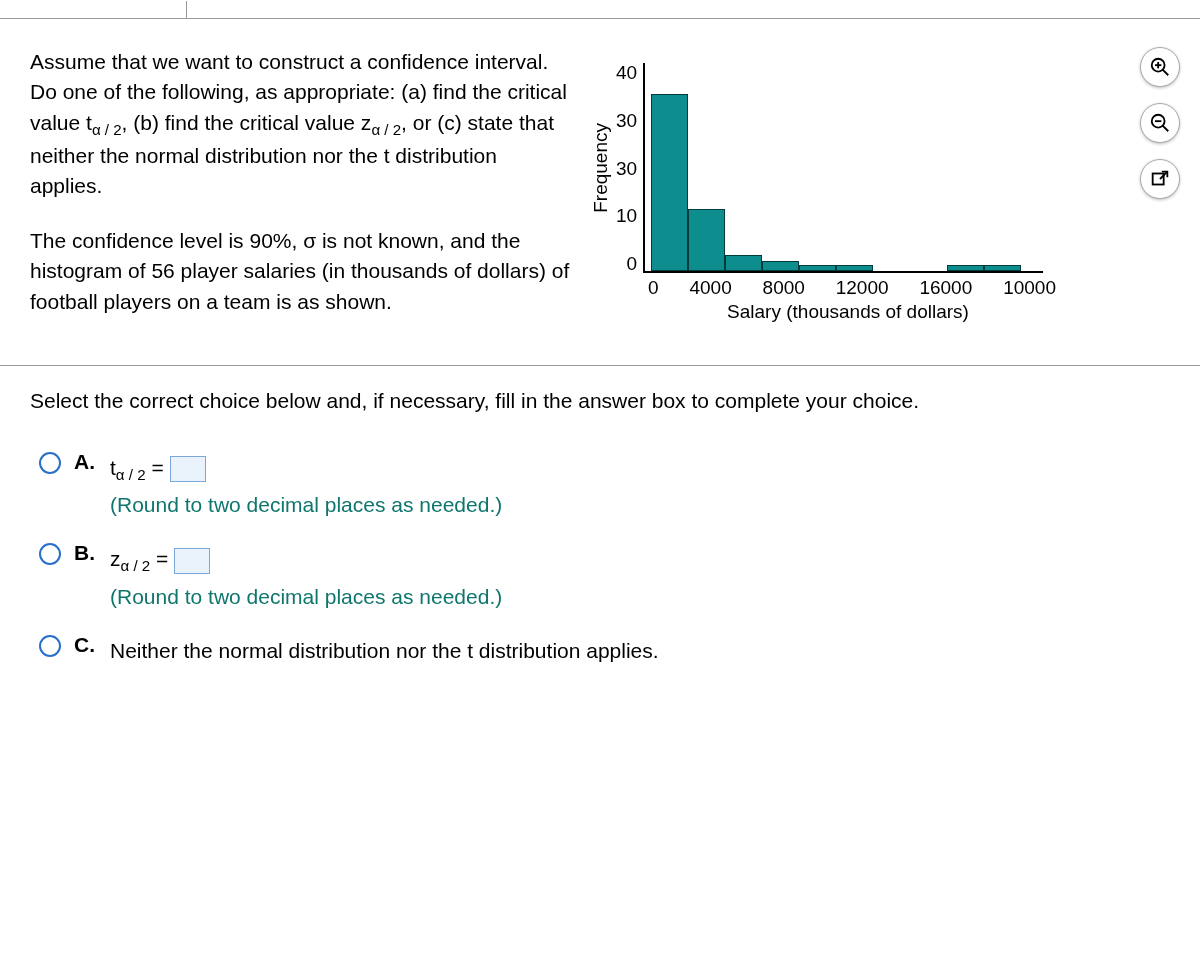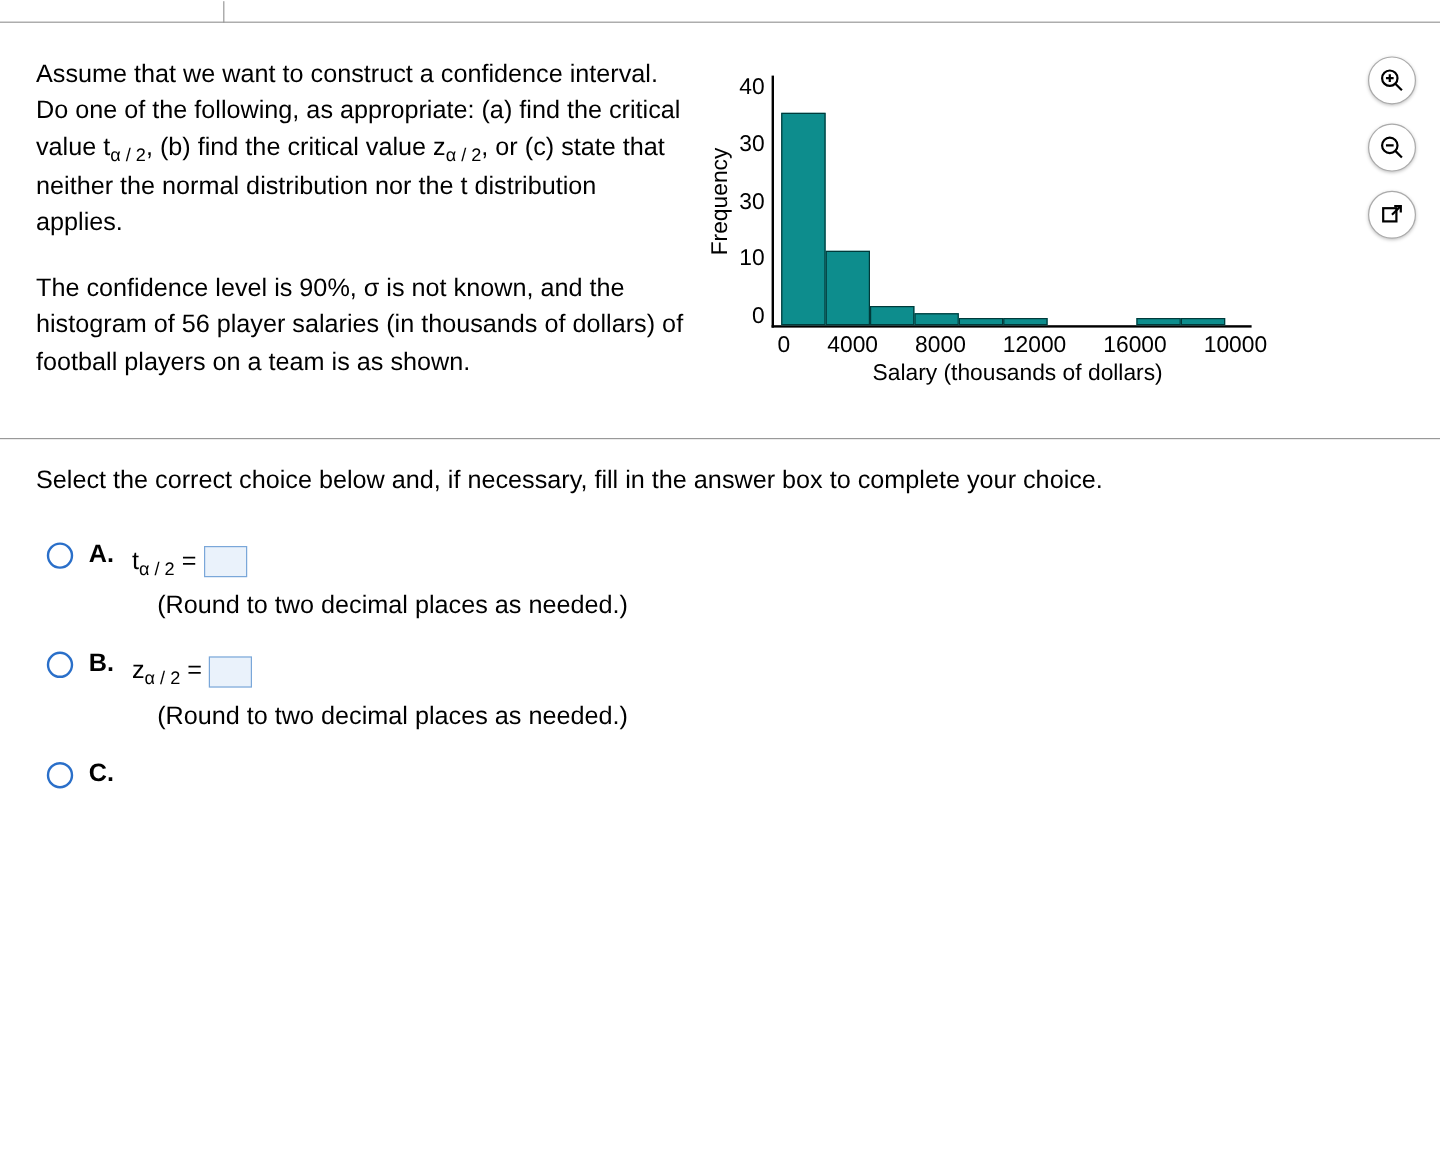--- a/index.html
+++ b/index.html
@@ -153,21 +153,21 @@
   .choice-body { line-height: 1.7; }
   .answer-input {
     width: 36px;
     height: 26px;
     border: 1px solid #7aa7d9;
     background: #eaf2fb;
     font-size: 18px;
     text-align: center;
     padding: 0;
   }
-  .hint { color: #000000; margin-left: 21px; }
+  .hint { color: #0f766e; }
 </style>
 </head>
 <body>
 
 <div class="topline"></div>
 
 <div class="content">
   <div class="row1">
     <div class="problem-text">
       <p>
@@ -254,15 +254,18 @@
     <span class="letter">B.</span>
     <div class="choice-body">
       <span>z</span><span class="sub">α / 2</span><span> = </span><input class="answer-input" style=""><br>
       <span class="hint">(Round to two decimal places as needed.)</span>
     </div>
   </div>
 
   <div class="choice">
     <input type="radio" name="ans" class="radio" style="">
     <span class="letter">C.</span>
+    <div class="choice-body">
+      <span>Neither the normal distribution nor the t distribution applies.</span>
+    </div>
   </div>
 
 </div>
 
 </body></html>

